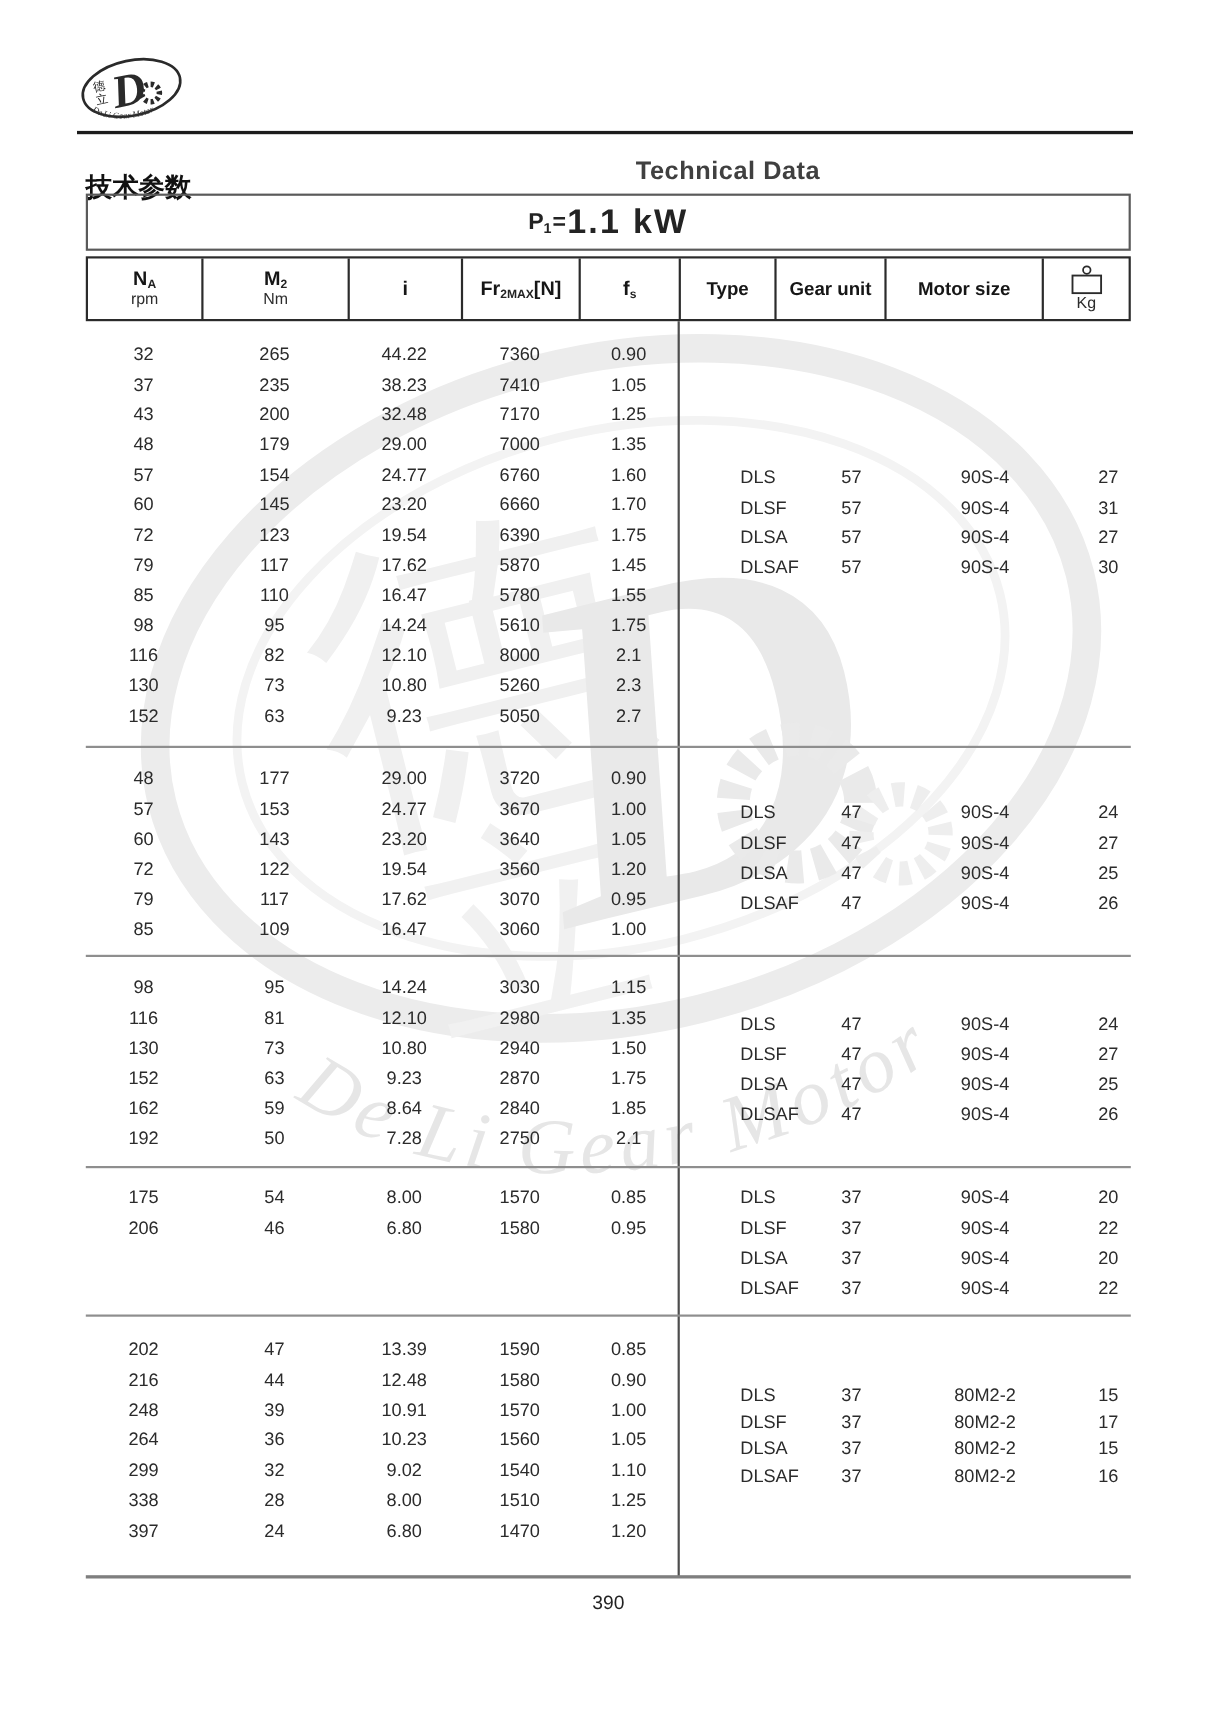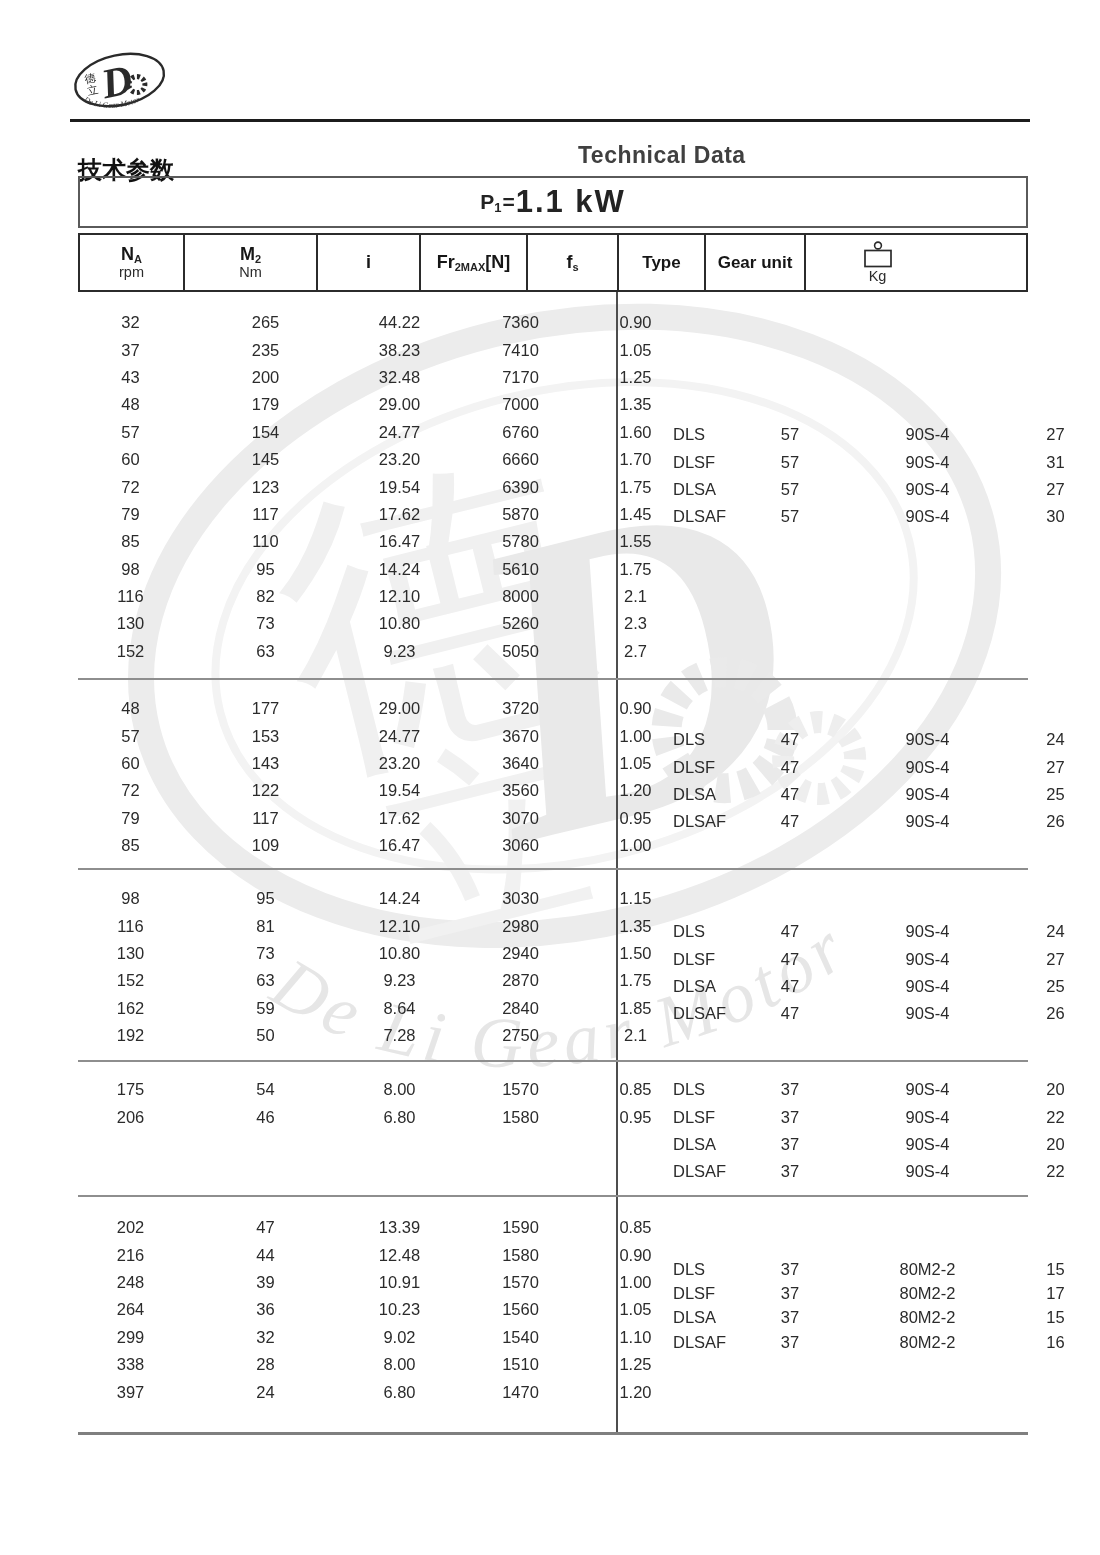--- a/index.html
+++ b/index.html
@@ -49,21 +49,21 @@
   #sep-1{top:678px;} #sep-2{top:868px;} #sep-3{top:1060px;} #sep-4{top:1195px;}
   #bottom-rule{left:78px; top:1432px; width:950px; height:3px; background:#7f7f7f; z-index:2;}
   .section{left:0; width:1100px; z-index:2;}
   #section-1{top:309px;} #section-2{top:695px;} #section-3{top:885px;}
   #section-4{top:1076px;} #section-5{top:1214px;}
   .left-rows{position:absolute; left:78px; top:0; width:539px;}
   .right-rows{position:absolute; left:637px; width:411px;}
   #section-1 .right-rows{top:112px;} #section-2 .right-rows{top:31px;}
   #section-3 .right-rows{top:33px;} #section-4 .right-rows{top:0px;}
   #section-5 .right-rows{top:43px;}
-  .row{display:grid; height:27.4px; align-items:center;gap:16px;}
+  .row{display:grid; height:27.4px; align-items:center;}
   #section-5 .right-rows .row{height:24.3px;}
   .left-rows .row{grid-template-columns:105px 133px 103px 107px 91px;}
   .right-rows .row{grid-template-columns:87px 100px 143px 81px;}
   .cell{text-align:center; font-size:16.5px; color:#2b2b2b; white-space:nowrap;}
   .cell.type{text-align:left; padding-left:36px;}
   
   #page-number{left:78px; top:1447px; width:950px; text-align:center; font-size:17.5px; color:#222; z-index:2;}
 </style>
 </head>
 <body>
@@ -129,20 +129,23 @@
     <div class="hcell">
       <div><span class="hmain">f</span><span class="hsub">s</span></div>
     </div>
     <div class="hcell">
       <span class="hlabel">Type</span>
     </div>
     <div class="hcell">
       <span class="hlabel">Gear unit</span>
     </div>
     <div class="hcell">
+      <span class="hlabel">Motor size</span>
+    </div>
+    <div class="hcell">
       <svg width="34" height="27" viewBox="0 0 34 27">
         <circle cx="17" cy="4.5" r="3.4" fill="none" stroke="#2b2b2b" stroke-width="1.6"></circle>
         <rect x="4" y="9.5" width="26" height="16" fill="none" stroke="#2b2b2b" stroke-width="1.7"></rect>
       </svg>
       <div class="hunit">Kg</div>
     </div>
   </div>
 
   <div id="vline" class="abs"></div>
 
@@ -591,14 +594,15 @@
         <div class="row">
           <div class="cell type">DLSAF</div>
           <div class="cell">37</div>
           <div class="cell">80M2-2</div>
           <div class="cell">16</div>
         </div>
       </div>
   </div>
 
   <div id="bottom-rule" class="abs"></div>
+  <div id="page-number" class="abs">390</div>
 
 </div>
 
 </body></html>

